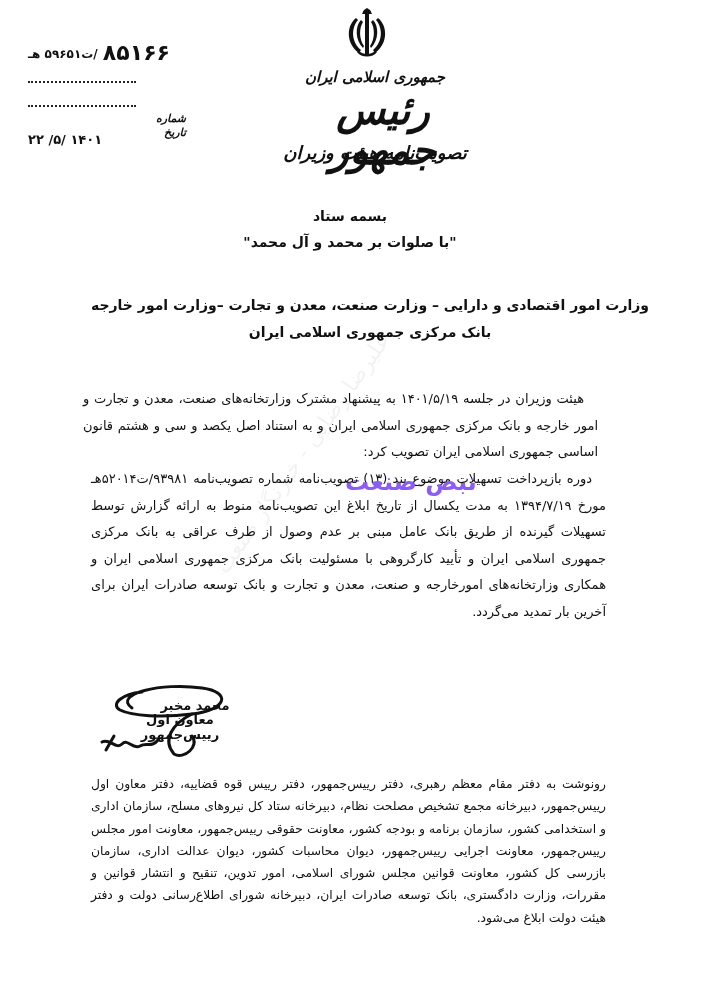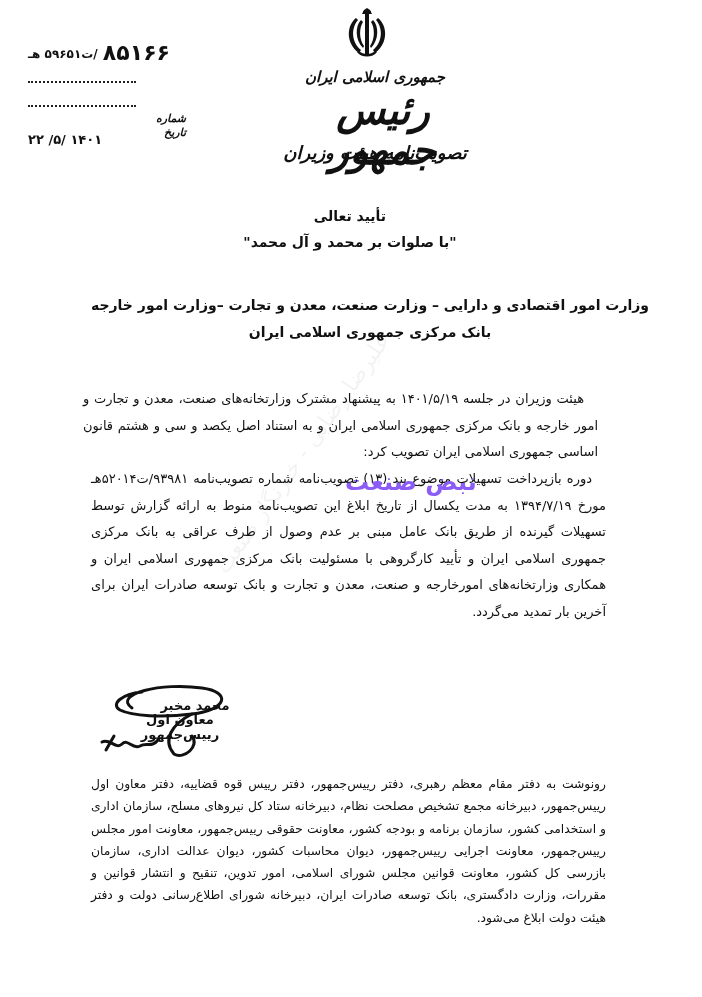--- a/index.html
+++ b/index.html
@@ -75,21 +75,21 @@
 
       <path d="M14 46 C18 52 30 52 34 46 L32 45 C28 49 20 49 16 45 Z"></path>
     </g>
   </svg>
 </div>
 
 <div id="republic-title" class="abs rtl">جمهوری اسلامی ایران</div>
 <div id="president-title" class="abs rtl">رئیس جمهور</div>
 <div id="cabinet-title" class="abs rtl">تصویب‌نامه هیئت وزیران</div>
 
-<div id="bismillah" class="abs rtl">تأیید تعالی</div>
+<div id="bismillah" class="abs rtl">بسمه ستاد</div>
 <div id="salawat" class="abs rtl">"با صلوات بر محمد و آل محمد"</div>
 
 <div id="recipients-1" class="abs rtl">وزارت امور اقتصادی و دارایی – وزارت صنعت، معدن و تجارت –وزارت امور خارجه</div>
 <div id="recipients-2" class="abs rtl">بانک مرکزی جمهوری اسلامی ایران</div>
 
 <div id="faint-watermark" class="abs">علیرضا رضایی - خبرنگار صنعت</div>
 
 <p id="para-1" class="abs para rtl" style="margin:8px">هیئت وزیران در جلسه ۱۴۰۱/۵/۱۹ به پیشنهاد مشترک وزارتخانه‌های صنعت، معدن و تجارت و امور خارجه و بانک مرکزی جمهوری اسلامی ایران و به استناد اصل یکصد و سی و هشتم قانون اساسی جمهوری اسلامی ایران تصویب کرد:</p>
 <p id="para-2" class="abs para rtl" style="margin:0">دوره بازپرداخت تسهیلات موضوع بند (۱۳) تصویب‌نامه شماره تصویب‌نامه ۹۳۹۸۱/ت۵۲۰۱۴هـ مورخ ۱۳۹۴/۷/۱۹ به مدت یکسال از تاریخ ابلاغ این تصویب‌نامه منوط به ارائه گزارش توسط تسهیلات گیرنده از طریق بانک عامل مبنی بر عدم وصول از طرف عراقی به بانک مرکزی جمهوری اسلامی ایران و تأیید کارگروهی با مسئولیت بانک مرکزی جمهوری اسلامی ایران و همکاری وزارتخانه‌های امورخارجه و صنعت، معدن و تجارت و بانک توسعه صادرات ایران برای آخرین بار تمدید می‌گردد.</p>
 

